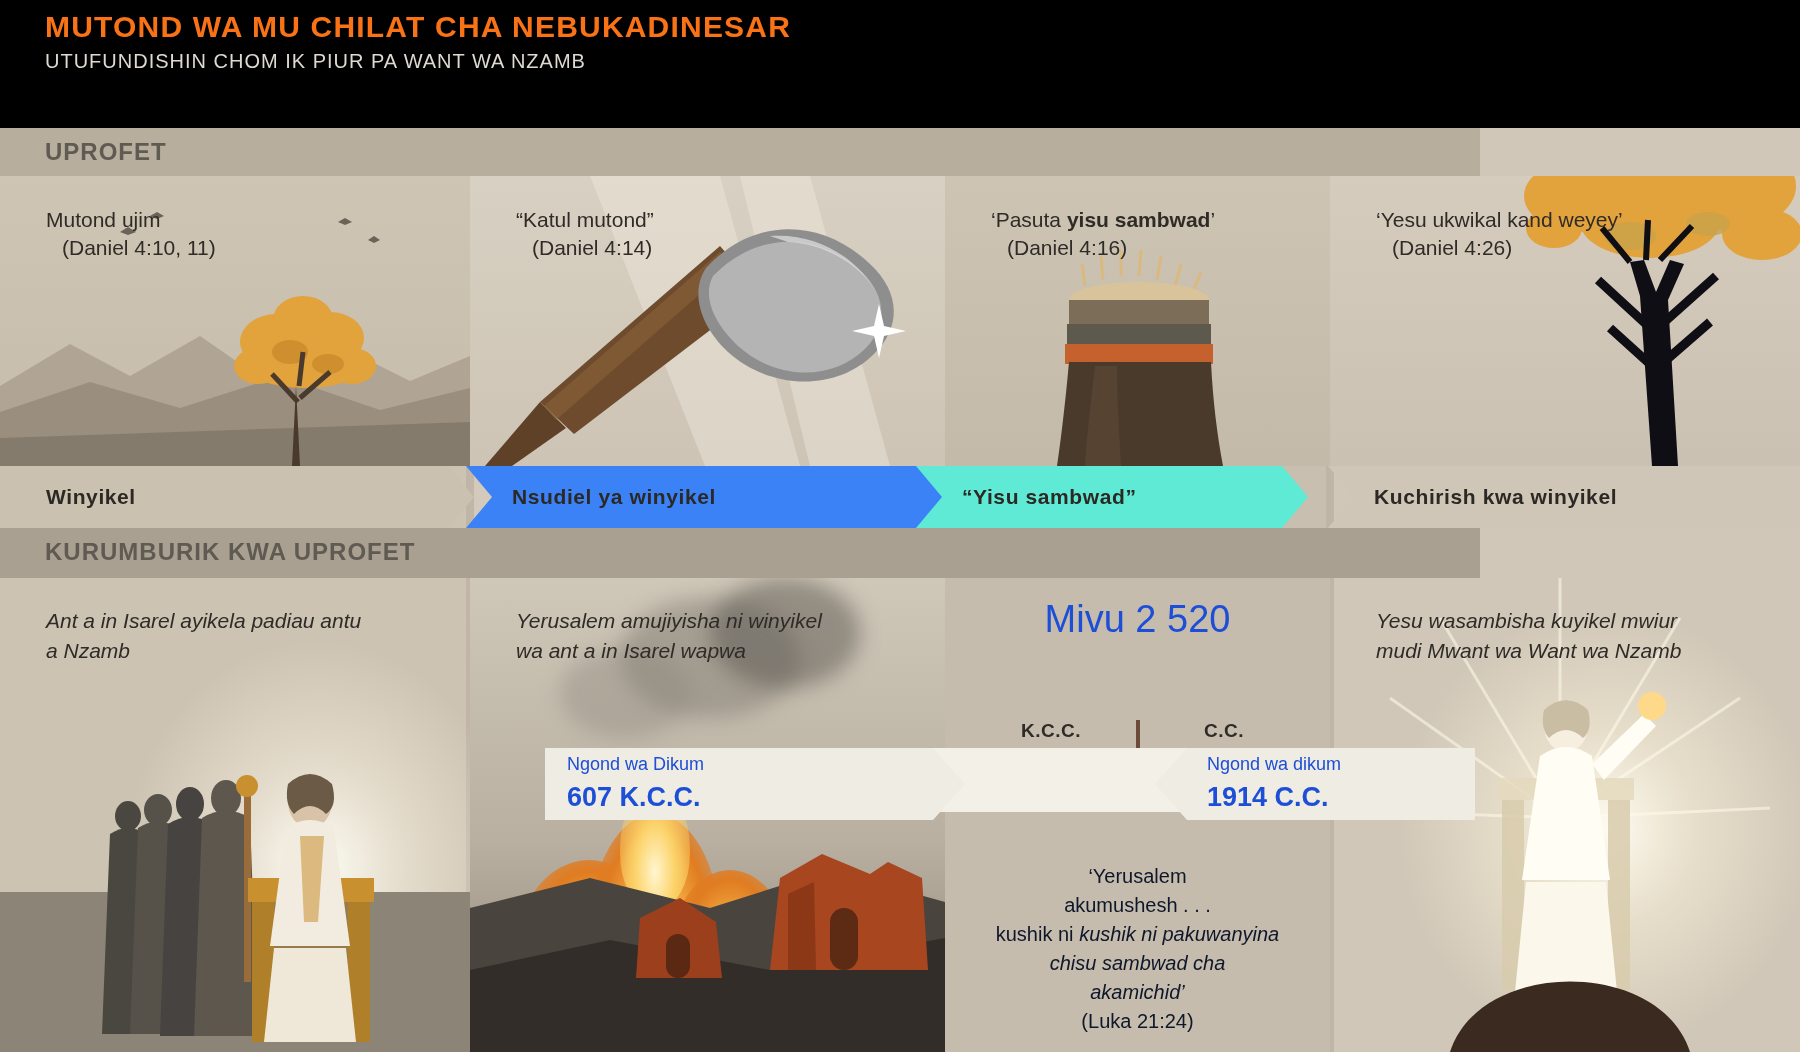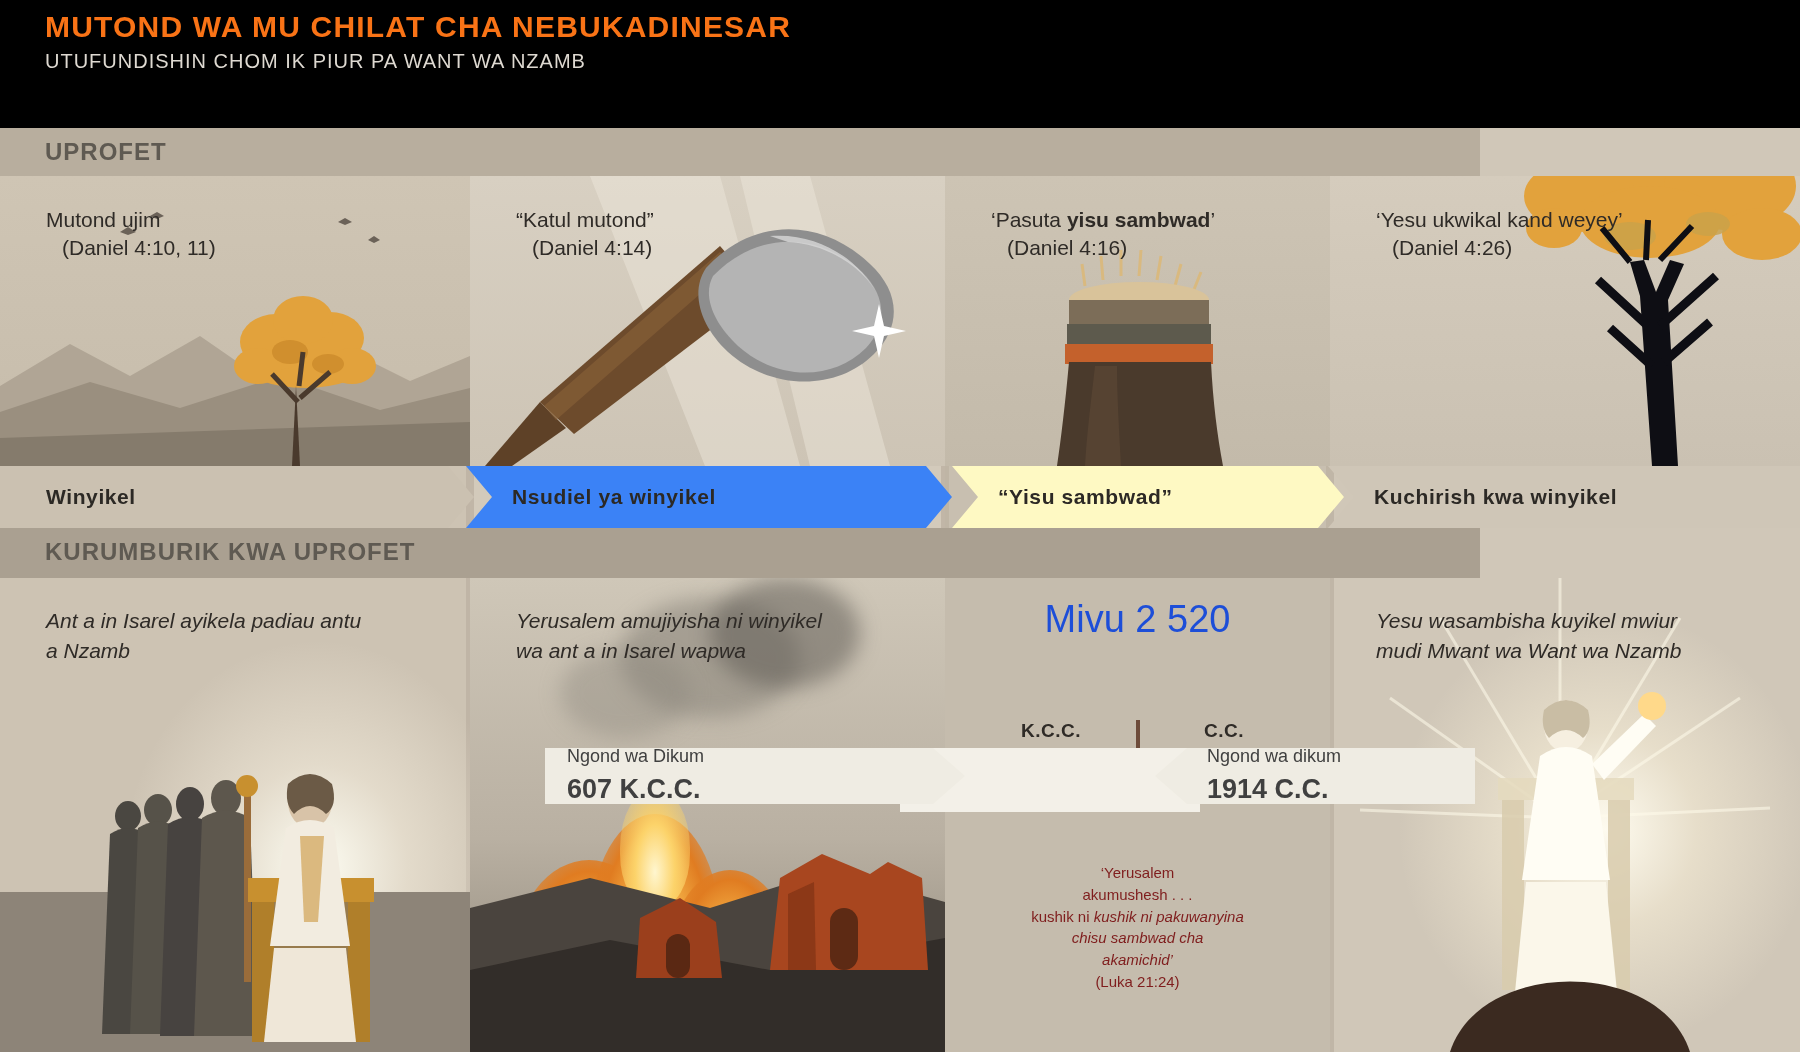--- a/index.html
+++ b/index.html
@@ -75,21 +75,21 @@
   .arrow {
     position: absolute; top: 0; height: 62px;
     background: #cec5b6;
     display: flex; align-items: center;
     color: #2c2925; font-size: 21px; font-weight: bold; letter-spacing: .6px;
     padding-left: 46px;
     clip-path: polygon(0 0, calc(100% - 26px) 0, 100% 50%, calc(100% - 26px) 100%, 0 100%, 26px 50%);
   }
   .arrow.a0 { left: -26px;  width: 500px; background: #cbc1b1; padding-left: 72px; }
   .arrow.a1 { left: 466px;  width: 486px; background: #3b82f6; }
-  .arrow.a2 { left: 952px;  width: 392px; background: #fef9c3; }
+  .arrow.a2 { left: 916px;  width: 392px; background: #5eead4; }
   .arrow.a3 { left: 1328px; width: 500px; background: #cfc6b7; }
 
   
   .bot-panels { position: absolute; left: 0; top: 578px; width: 1800px; height: 474px; }
   .bp { position: absolute; top: 0; height: 474px; overflow: hidden; }
   .bp.p0 { left: 0px;    width: 470px; }
   .bp.p1 { left: 470px;  width: 475px; }
   .bp.p2 { left: 945px;  width: 385px; background: #c5bcad; }
   .bp.p3 { left: 1330px; width: 470px; }
   .bp-text {
@@ -130,29 +130,29 @@
   .split {
     position: absolute; left: 945px; top: 720px; width: 385px; z-index: 9;
     display: flex; justify-content: center;
   }
   .split-col { width: 145px; text-align: center; color: #2f2b27; }
   .split-col .hd { font-size: 19px; font-weight: bold; letter-spacing: .5px; margin-bottom: 14px; }
   .split-col .val { font-size: 20px; line-height: 1.25; }
   .split-divider { width: 4px; background: #6d4b3a; height: 86px; margin: 0 12px; }
   .quote {
     position: absolute; left: 955px; top: 862px; width: 365px; z-index: 9;
-    text-align: center; font-size: 15px; line-height: 1.45; color: #7f1d1d;
+    text-align: center; font-size: 20px; line-height: 1.45; color: #0f172a;
   }
   .quote i { font-style: italic; }
 
   
   .banner {
-    position: absolute; z-index: 10; height: 56px;
+    position: absolute; z-index: 10; height: 72px;
     display: flex; flex-direction: column; justify-content: center;
-    padding-left: 22px; color: #404040; gap: 8px;
+    padding-left: 22px; color: #1d4ed8; gap: 8px;
   }
   .banner .lbl { font-size: 18px; line-height: 1.1; }
   .banner .big { font-size: 27px; font-weight: bold; line-height: 1.15; }
   #banner-left {
     left: 545px; top: 748px; width: 420px;
     background: #efece3;
     clip-path: polygon(0 0, calc(100% - 32px) 0, 100% 50%, calc(100% - 32px) 100%, 0 100%);
   }
   #banner-right {
     left: 1155px; top: 748px; width: 320px;

